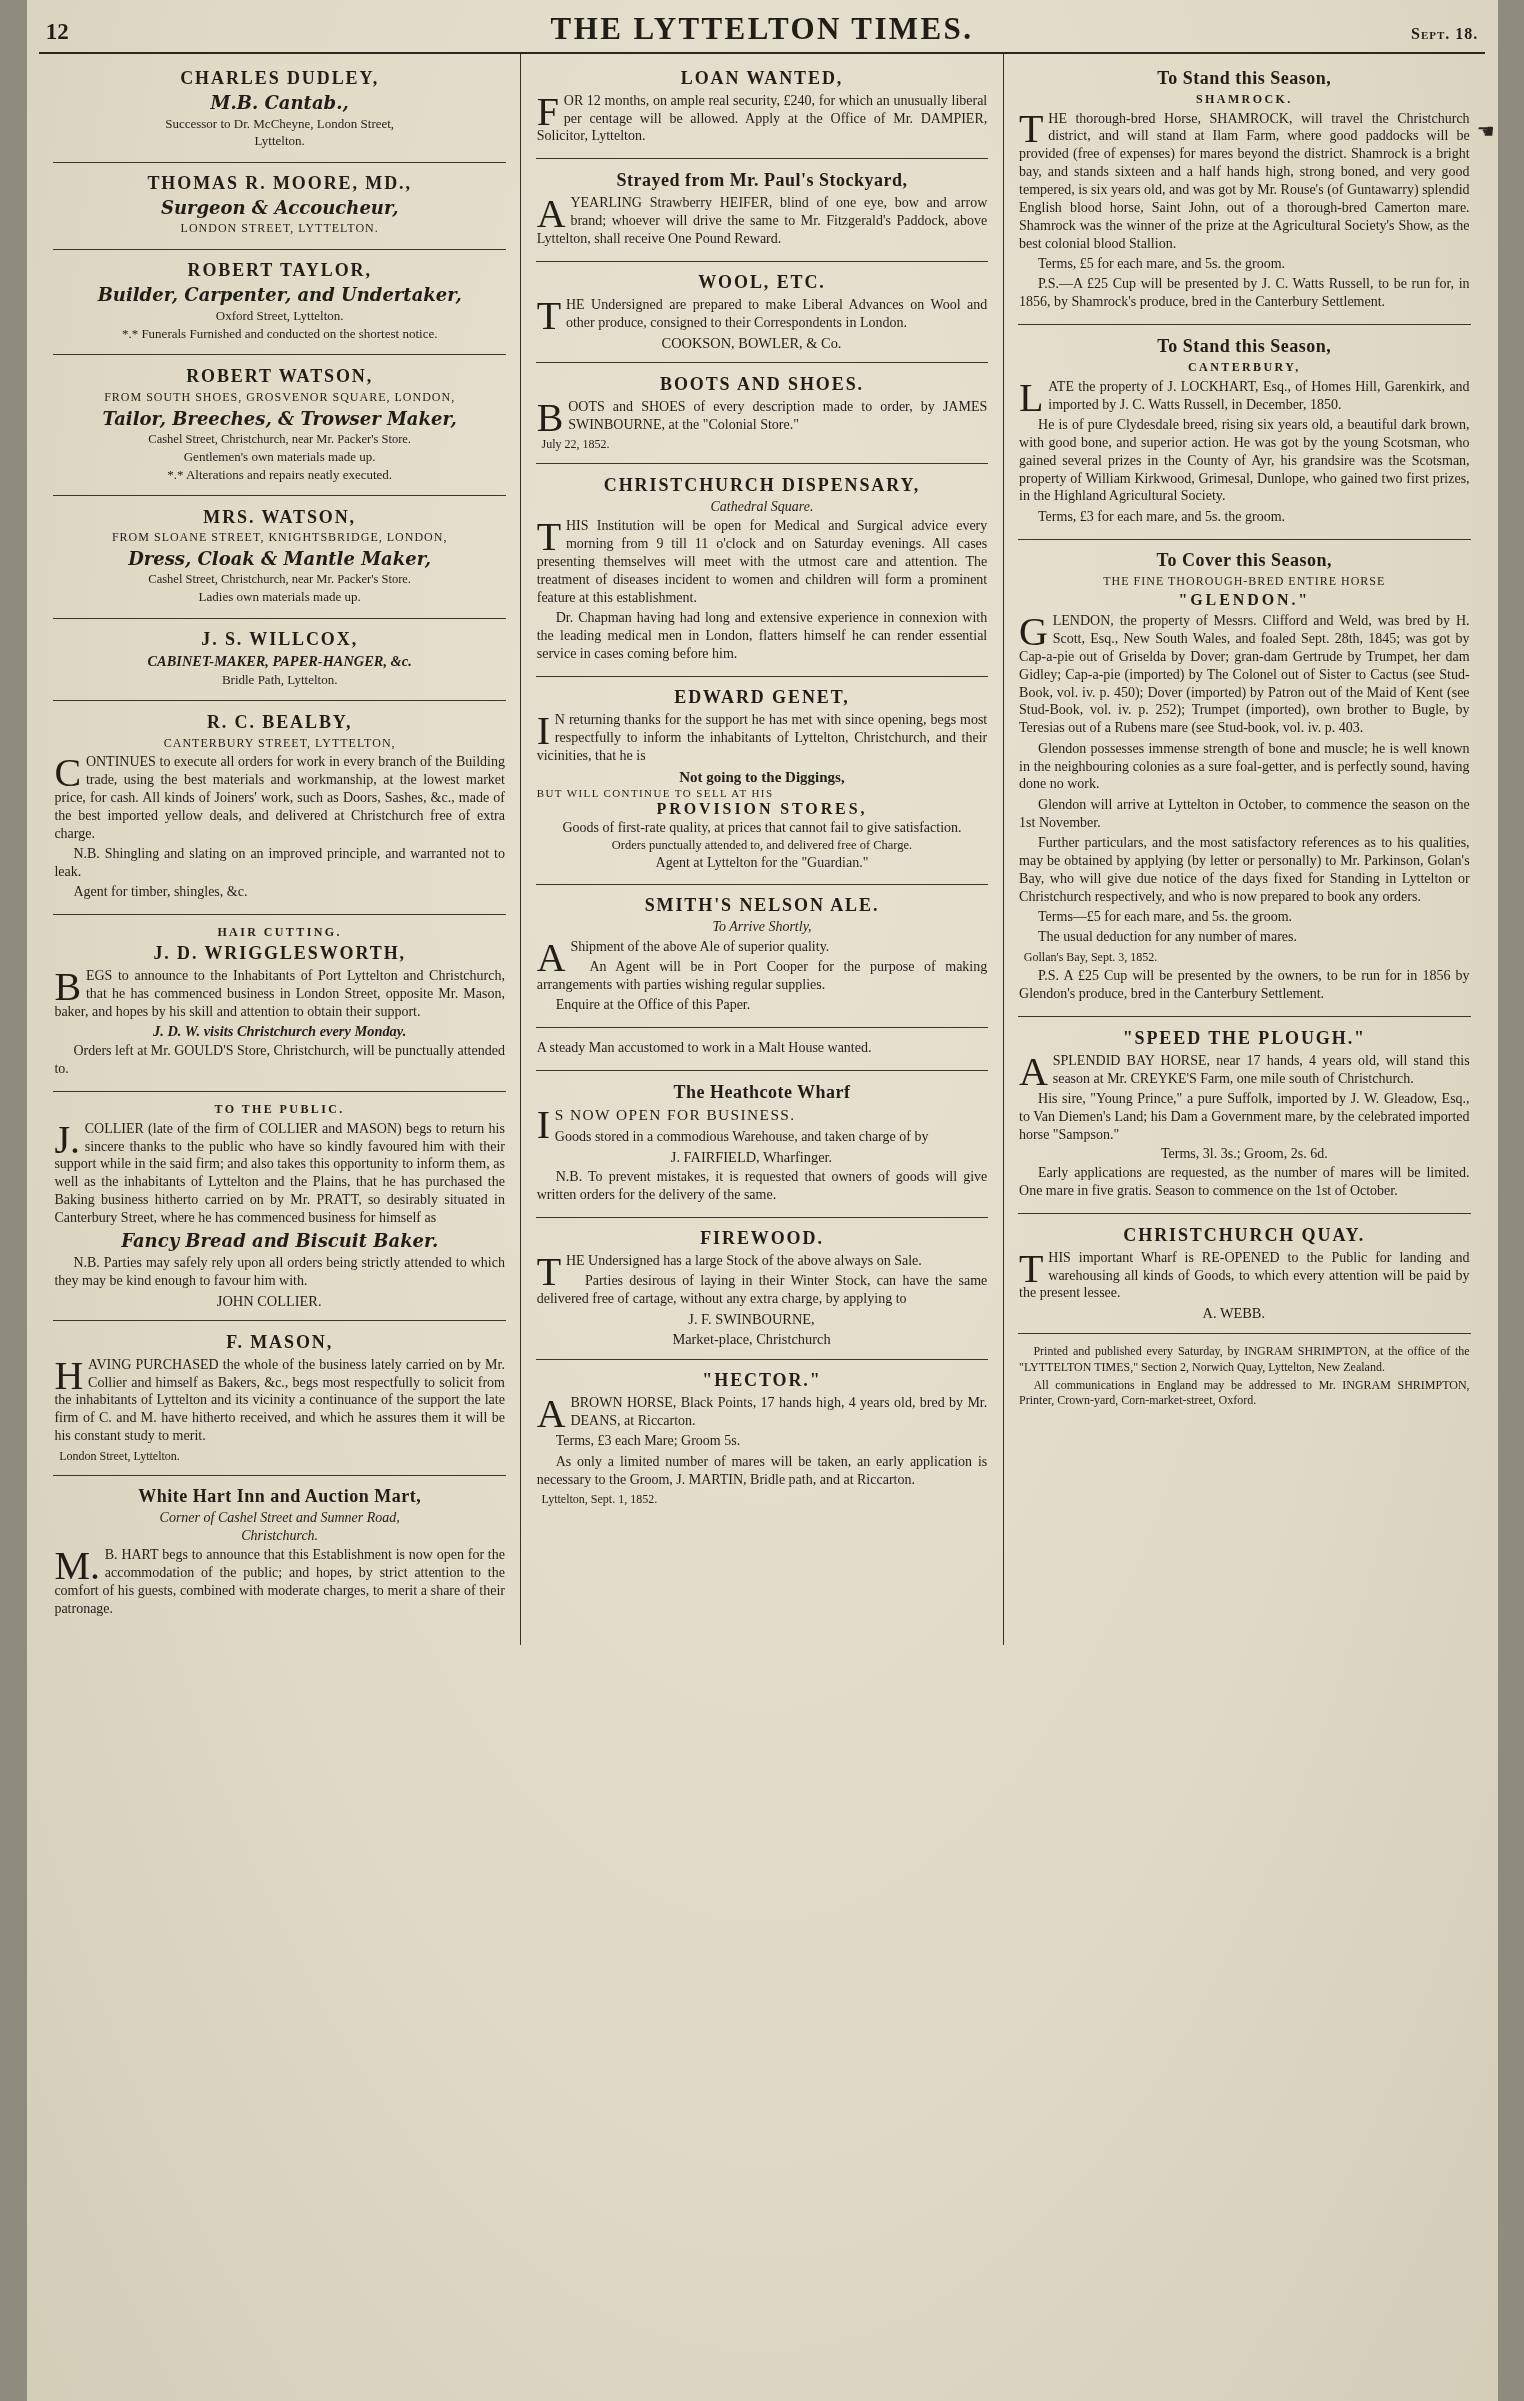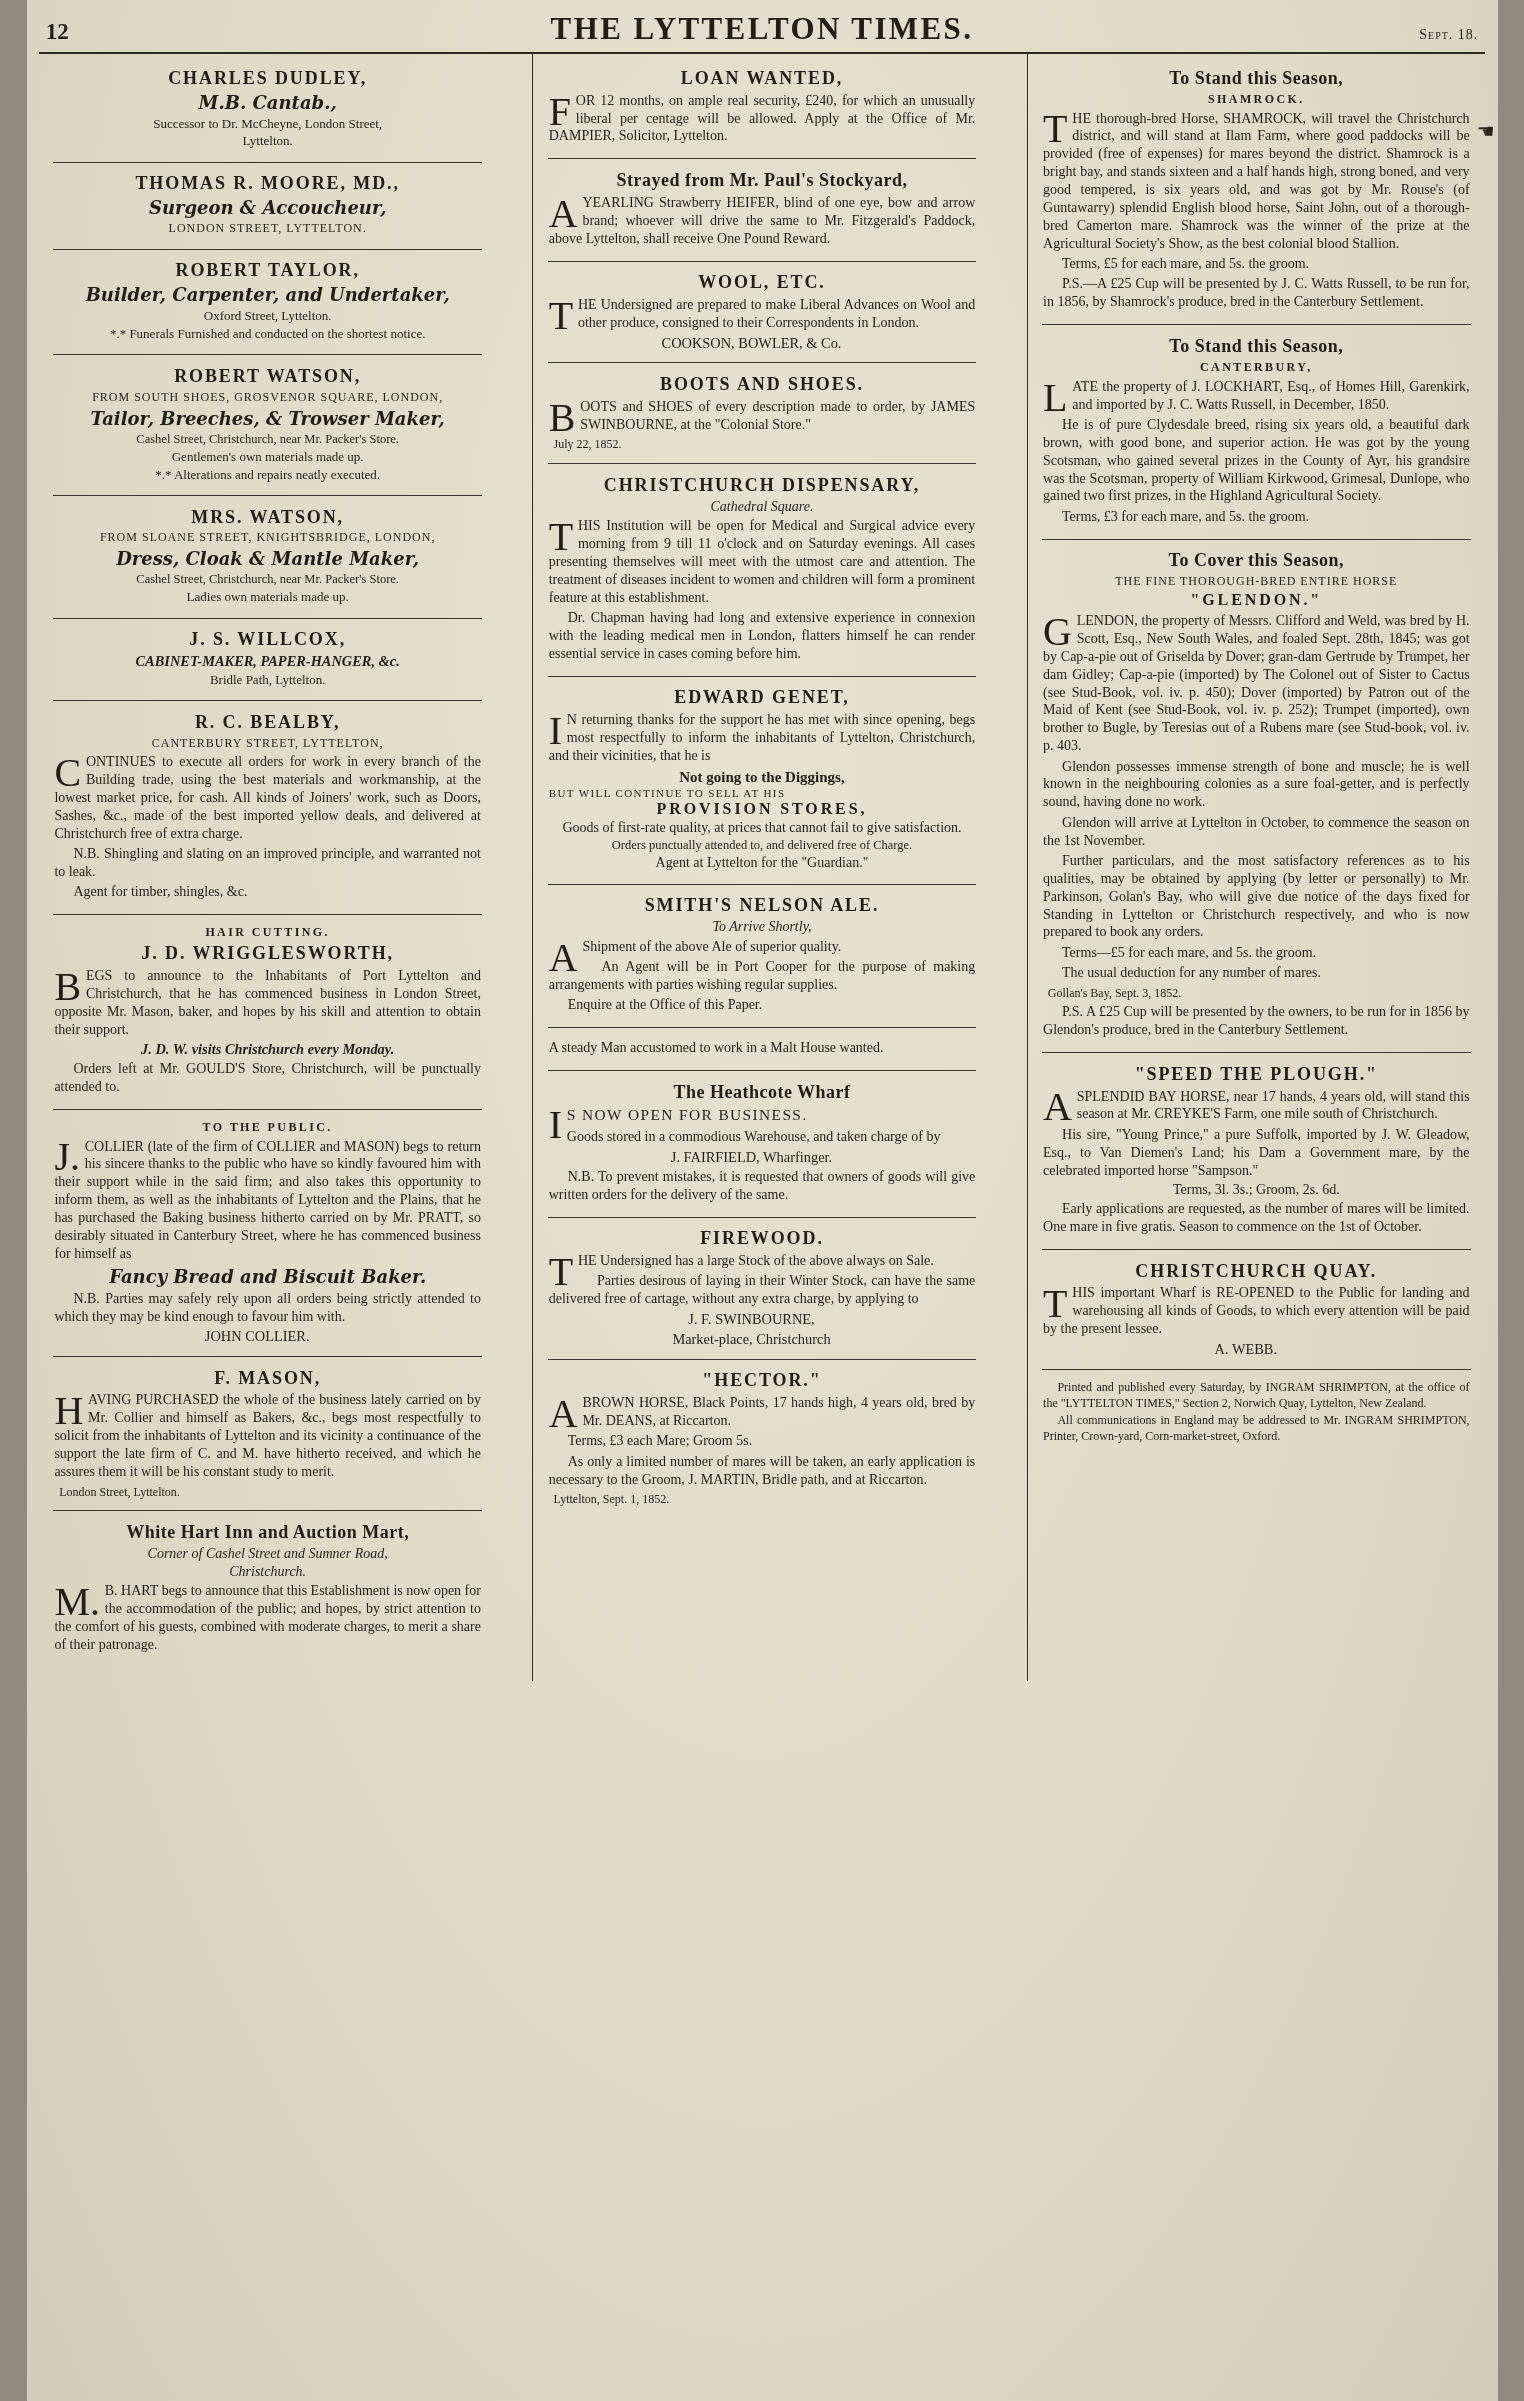--- a/index.html
+++ b/index.html
@@ -20,25 +20,25 @@
 
   
   .masthead {
     display: grid;
     grid-template-columns: 1fr auto 1fr;
     align-items: baseline;
     padding: 4.8px 6.7px 1.9px 6.7px;
   }
   .masthead .pageno { font-size: 23px; font-weight: bold; justify-self: start; }
   .masthead .title  { font-size: 31px; font-weight: bold; letter-spacing: 2.4px; justify-self: center; }
-  .masthead .date   { font-size: 14px; font-variant: small-caps; font-weight: normal; justify-self: end; letter-spacing: 1px; }
+  .masthead .date   { font-size: 16px; font-variant: small-caps; font-weight: bold; justify-self: end; letter-spacing: 1px; }
   .masthead-rule { border-bottom: 2.4px solid #2b2820; margin: 2.9px 0 0 0; }
 
   
-  .columns { display: flex; align-items: stretch; gap: 36px; }
+  .columns { display: flex; align-items: stretch; }
   .col { flex: 1 1 0; padding: 2.9px 14.4px 14.4px 14.4px; min-width: 0; }
   .col + .col { border-left: 1.4px solid #35312a; }
 
   
   .ad { padding: 8.7px 1px 10.6px 1px; }
   .ad + .ad { border-top: 1.4px solid #3a362e; }
   .ad::after { content: ""; display: block; clear: both; }
 
   .adtitle { text-align: center; font-weight: bold; font-size: 18px; letter-spacing: 1.9px; margin: 1.9px 0 2.9px 0; }
   .adtitle.mc { letter-spacing: 0.5px; }

